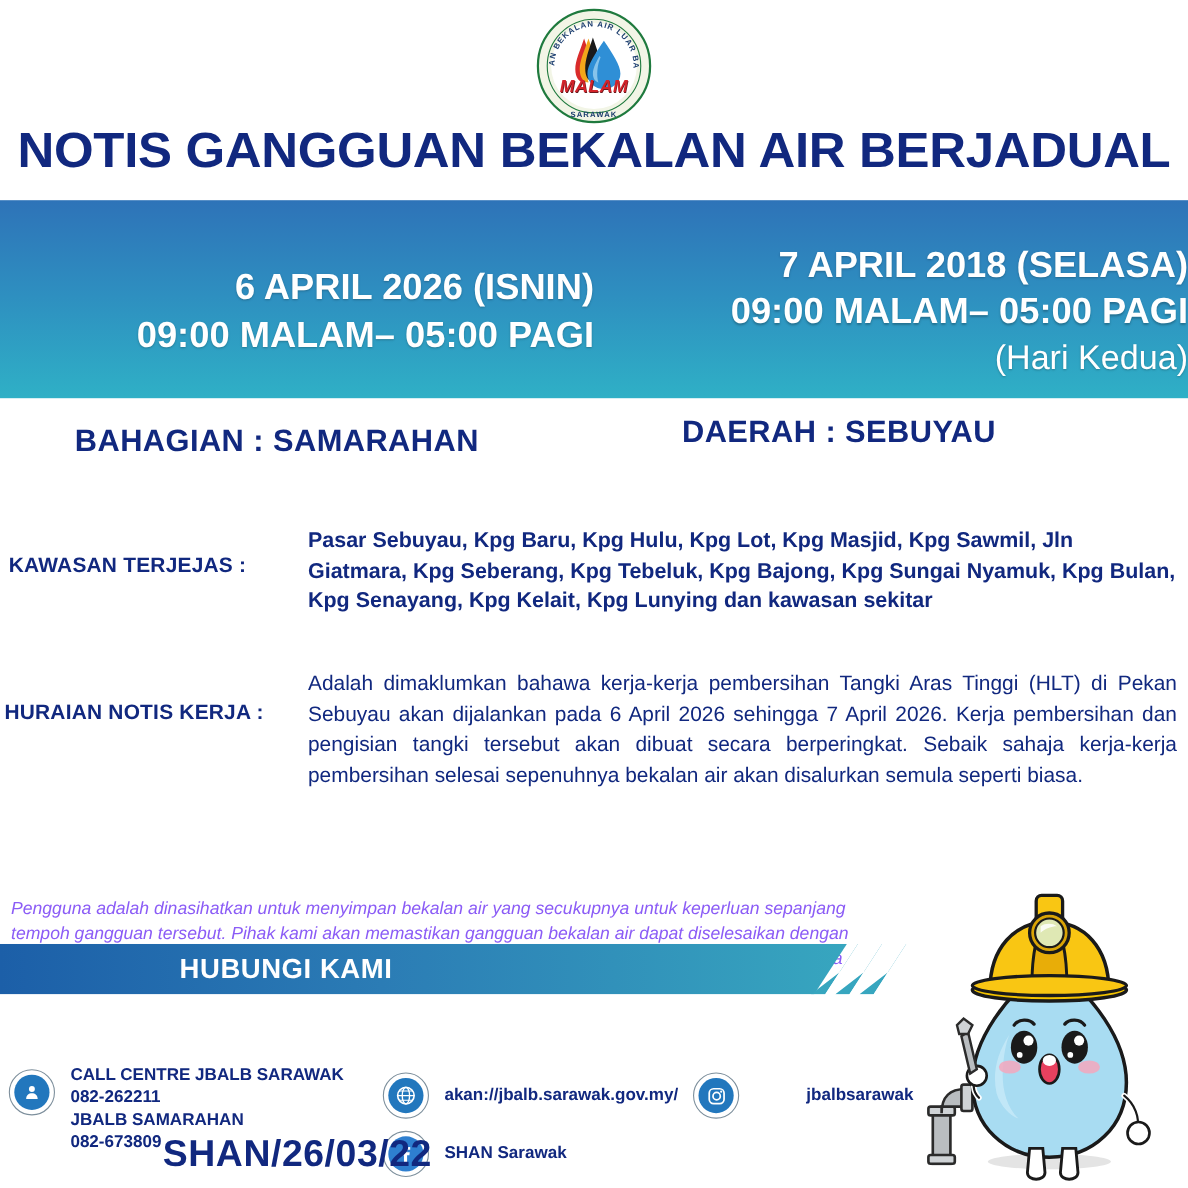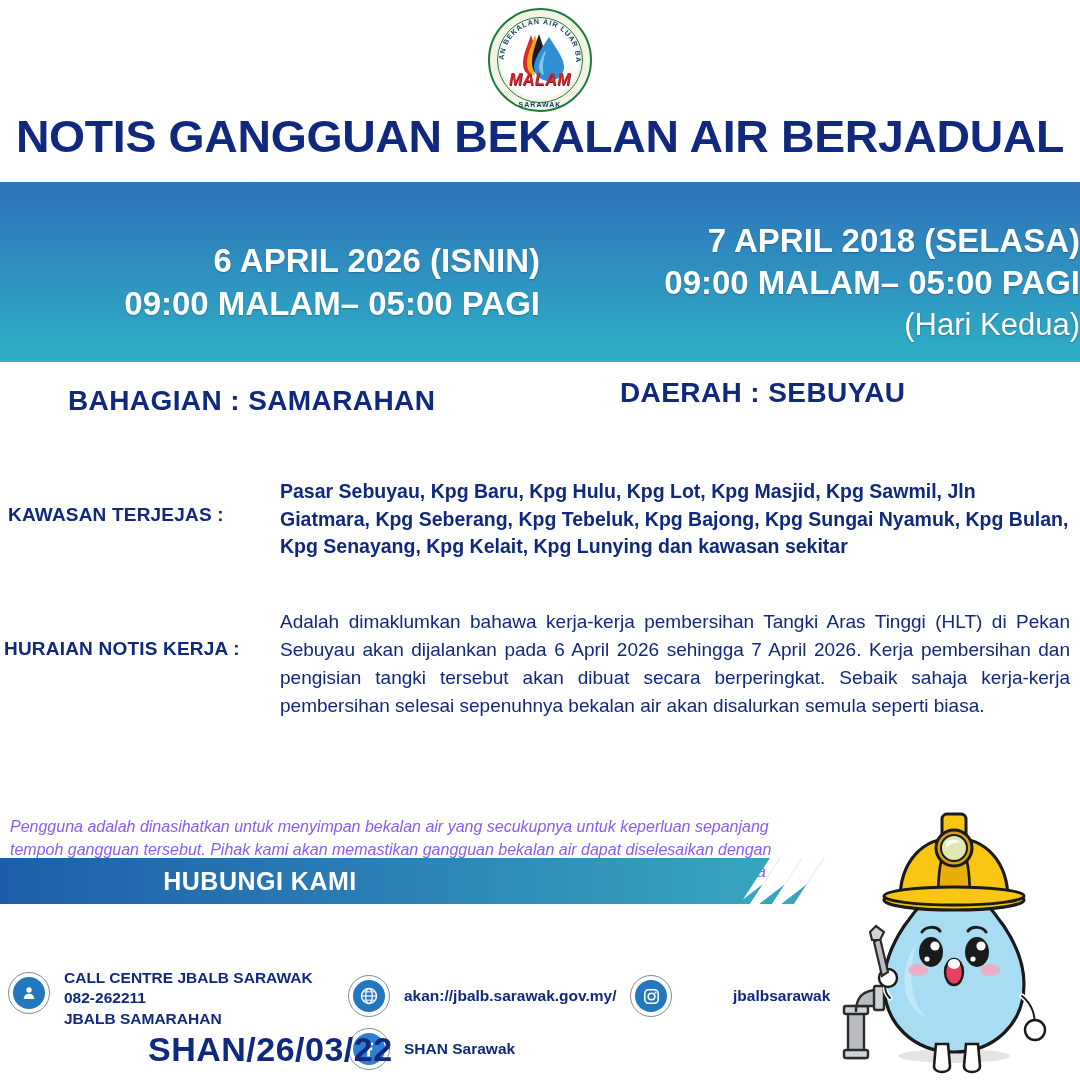--- a/index.html
+++ b/index.html
@@ -322,20 +322,21 @@
     <svg width="18" height="18" viewBox="0 0 24 24">
       <circle cx="12" cy="8" r="3.6" fill="#ffffff"></circle>
       <path d="M5 20 C5 15.2 8.2 13 12 13 C15.8 13 19 15.2 19 20 Z" fill="#ffffff"></path>
     </svg>
   </div>
 </div>
 <div class="c-text" id="call-text">
   <div>CALL CENTRE JBALB SARAWAK</div>
   <div>082-262211</div>
   <div>JBALB SAMARAHAN</div>
+  <div>082-673809</div>
 </div>
 
 <div class="c-icon" id="icon-web">
   <div class="disc">
     <svg width="20" height="20" viewBox="0 0 24 24">
       <circle cx="12" cy="12" r="9" fill="none" stroke="#ffffff" stroke-width="1.8"></circle>
       <ellipse cx="12" cy="12" rx="4" ry="9" fill="none" stroke="#ffffff" stroke-width="1.5"></ellipse>
       <line x1="3" y1="12" x2="21" y2="12" stroke="#ffffff" stroke-width="1.5"></line>
       <line x1="4.6" y1="7" x2="19.4" y2="7" stroke="#ffffff" stroke-width="1.2"></line>
       <line x1="4.6" y1="17" x2="19.4" y2="17" stroke="#ffffff" stroke-width="1.2"></line>

